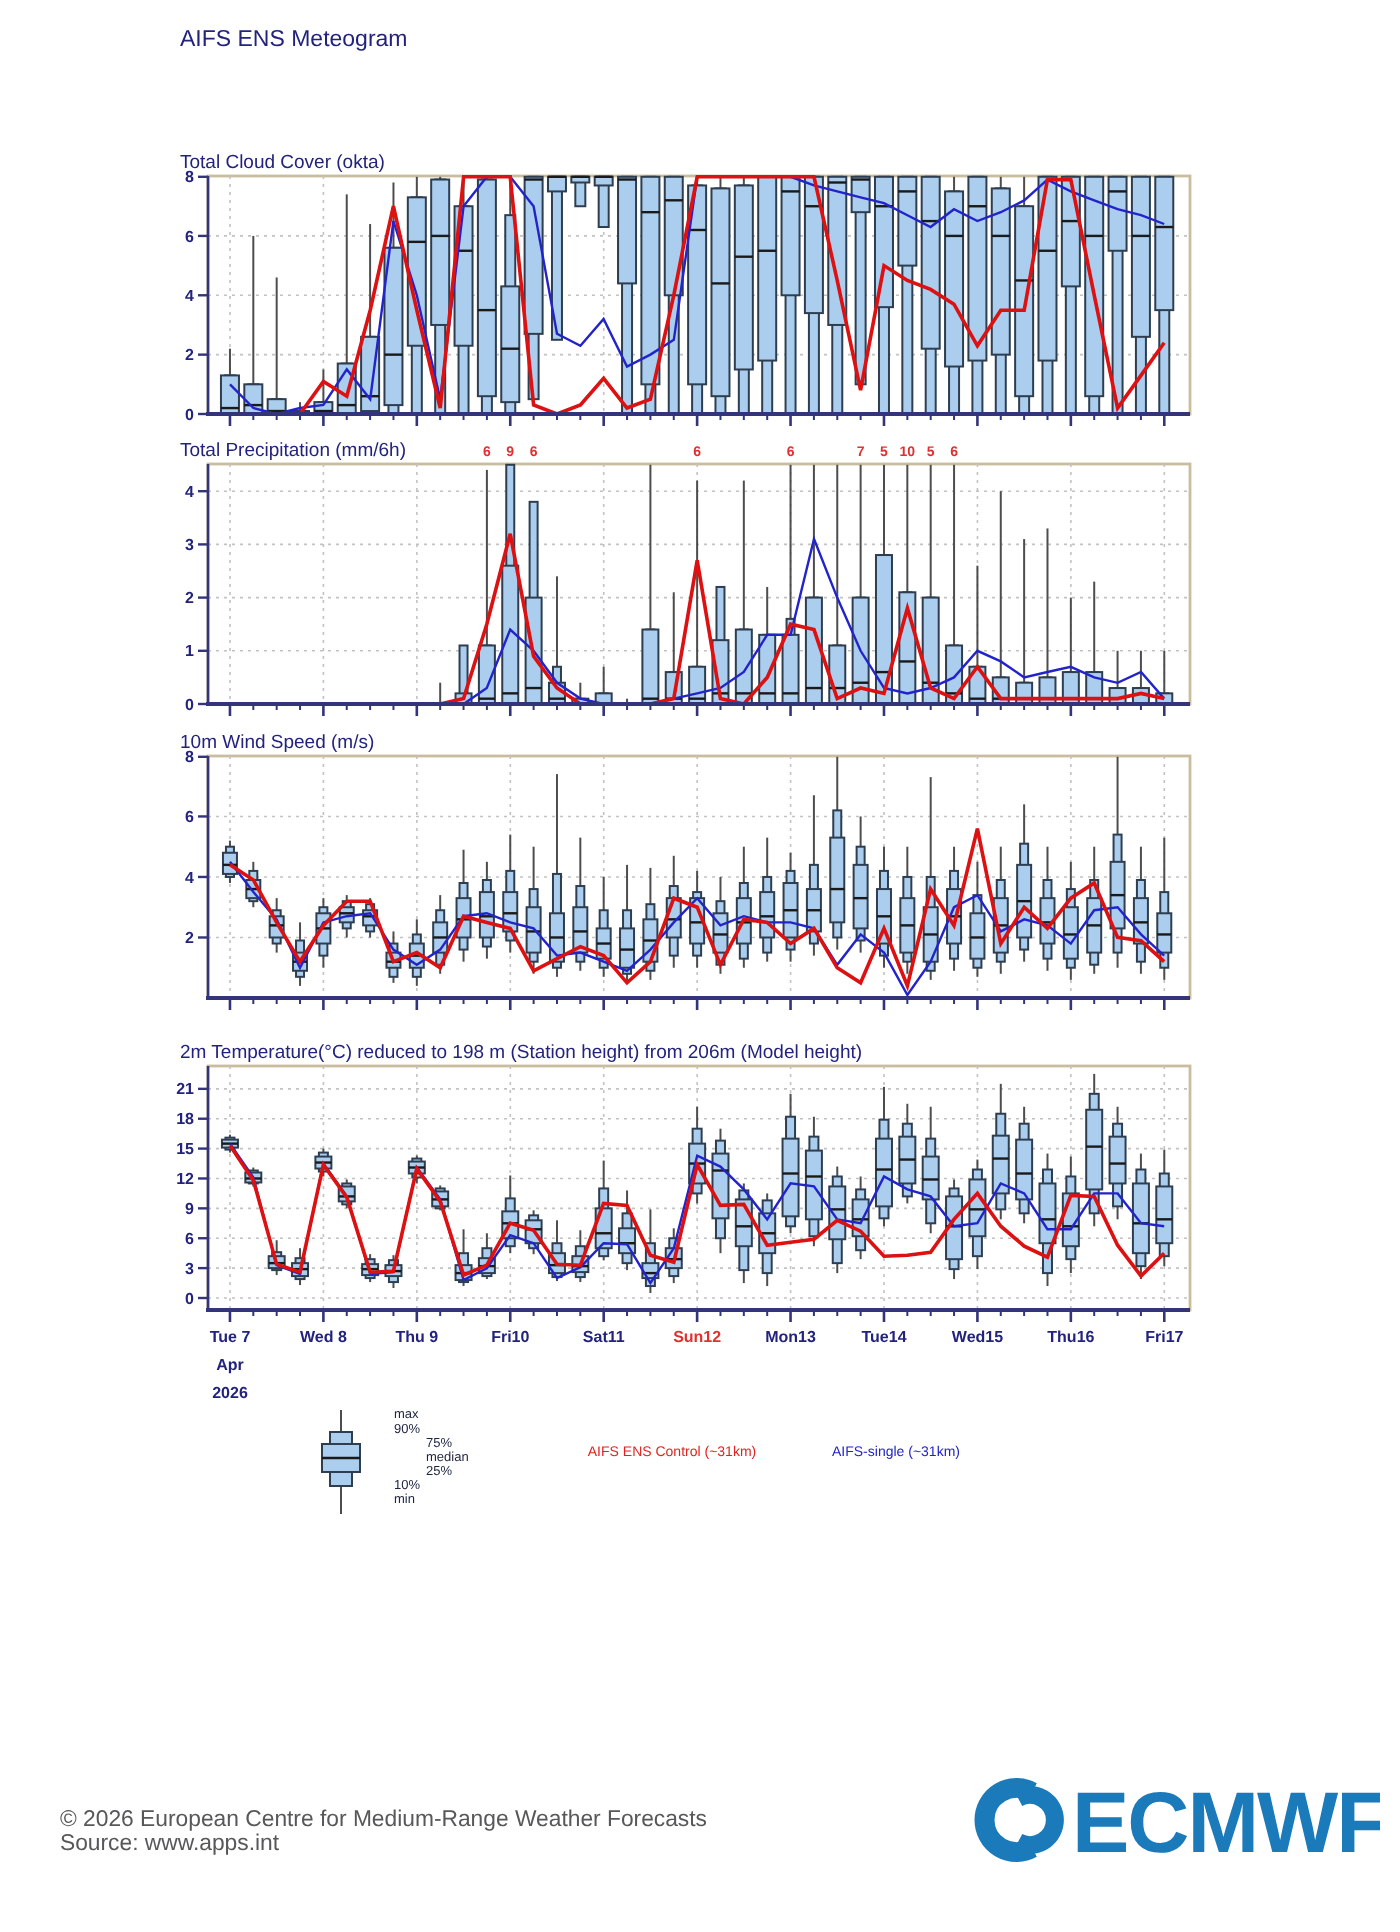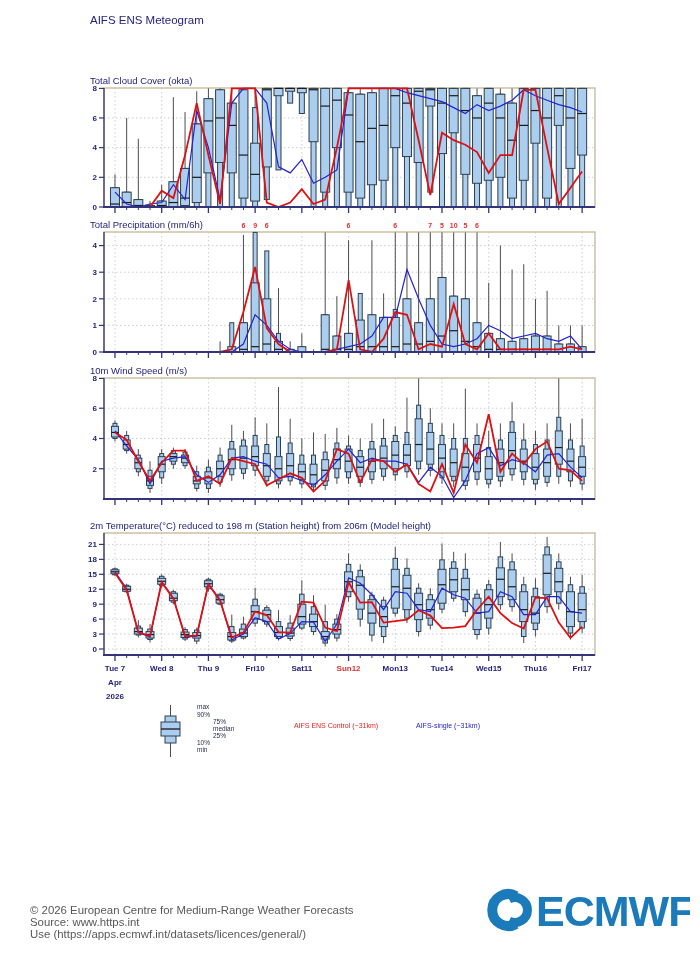--- a/index.html
+++ b/index.html
@@ -983,22 +983,21 @@
           <text x="197" y="744.5" class="lgsmall">10%</text>
           <text x="197" y="751.5" class="lgsmall">min</text>
         </g>
       <text class="lgred" x="336" y="728" text-anchor="middle">AIFS ENS Control (~31km)</text>
       <text class="lgblue" x="448" y="728" text-anchor="middle">AIFS-single (~31km)</text>
     </g>
   </svg>
 
   <div class="footer">
     <div>© 2026 European Centre for Medium-Range Weather Forecasts</div>
-    <div>Source: www.https.int</div>
-    <div>Use (https://apps.ecmwf.int/datasets/licences/general/)</div>
+    <div>Source: www.apps.int</div>
   </div>
 
   <svg class="logo" width="212" height="54" viewBox="0 0 212 54">
     <g>
       <path d="M 38 13 A 16 16 0 1 0 38 41" fill="none" stroke="#1b7ab9" stroke-width="10"></path>
       <path d="M 31 16 A 12.5 12.5 0 1 1 31 38" fill="none" stroke="#1b7ab9" stroke-width="9"></path>
     </g>
     <text class="logotext" x="58" y="43">ECMWF</text>
   </svg>
 

